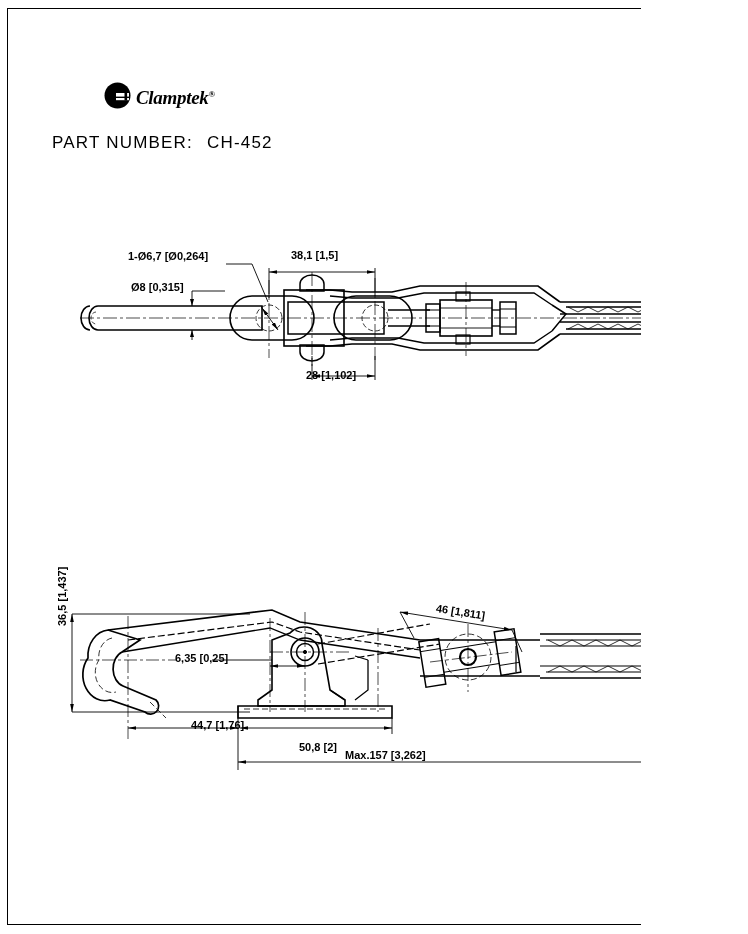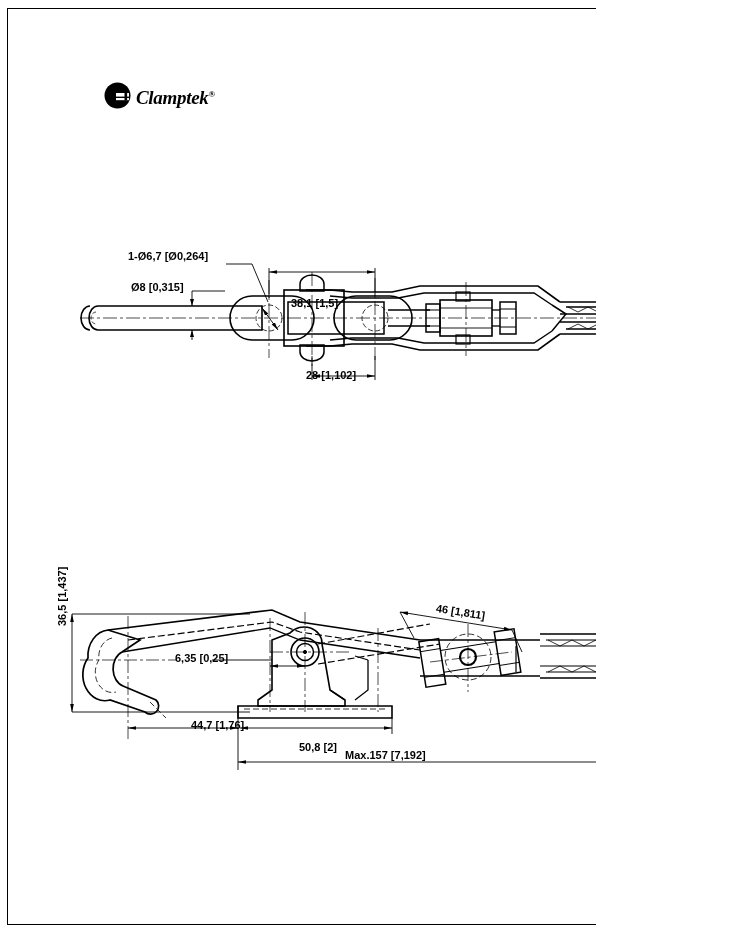--- a/index.html
+++ b/index.html
@@ -9,20 +9,21 @@
   }
   body {
     font-family: "Liberation Sans", sans-serif;
   }
   #sheet {
     position: relative;
     width: 596px;
     height: 934px;
     background: #ffffff;
     overflow: hidden;
+    padding-left: 45px;
   }
   #border-frame {
     position: absolute;
     left: 7px;
     top: 8px;
     width: 719px;
     height: 917px;
     border: 1.5px solid #000000;
     box-sizing: border-box;
   }
@@ -94,20 +95,23 @@
       <svg width="27" height="27" viewBox="0 0 27 27">
         <circle cx="13.5" cy="13.5" r="13" fill="#000"></circle>
         <rect x="12" y="11" width="13" height="3.6" fill="#fff"></rect>
         <rect x="12" y="16" width="13" height="2.2" fill="#fff"></rect>
         <rect x="20.5" y="11" width="2.6" height="7.5" fill="#000"></rect>
       </svg>
     </div>
     <div id="logo-text"><span>Clamptek</span><span id="logo-reg">®</span></div>
   </div>
 
+  <div id="part-number-row">
+    <span class="pn-label">PART NUMBER:</span><span>CH-452</span>
+  </div>
 
   <svg id="drawing-svg" width="748" height="934">
     <defs>
       <marker id="arrL" markerWidth="10" markerHeight="7" refX="9" refY="3.5" orient="auto">
         <polygon points="9,3.5 0,1.4 0,5.6" fill="#000"></polygon>
       </marker>
       <marker id="arrR" markerWidth="10" markerHeight="7" refX="1" refY="3.5" orient="auto">
         <polygon points="1,3.5 10,1.4 10,5.6" fill="#000"></polygon>
       </marker>
       <marker id="arrDot" markerWidth="9" markerHeight="7" refX="8" refY="3.5" orient="auto">
@@ -278,23 +282,23 @@
       <line x1="688" y1="680" x2="688" y2="768"></line>
 
       <line x1="400" y1="612" x2="512" y2="630" marker-start="url(#arrR)" marker-end="url(#arrL)"></line>
       <line x1="400" y1="612" x2="414" y2="638"></line>
       <line x1="512" y1="630" x2="522" y2="652"></line>
     </g>
   </svg>
 
   <div class="dim-text" style="left:128px; top:250px;">1-Ø6,7 [Ø0,264]</div>
   <div class="dim-text" style="left:131px; top:281px;">Ø8 [0,315]</div>
-  <div class="dim-text" style="left:291px; top:249px;margin-top:48px;">38,1 [1,5]</div>
+  <div class="dim-text" style="left:291px; top:249px;">38,1 [1,5]</div>
   <div class="dim-text" style="left:306px; top:369px;text-align:center;">28 [1,102]</div>
 
   <div class="dim-text" style="left:56px; top:626px; transform:rotate(-90deg); transform-origin:left top; white-space:nowrap;">36,5 [1,437]</div>
   <div class="dim-text" style="left:175px; top:652px;text-align:center;">6,35 [0,25]</div>
   <div class="dim-text" style="left:155px; top:719px;margin-left:36px;">44,7 [1,76]</div>
   <div class="dim-text" style="left:299px; top:741px;">50,8 [2]</div>
   <div class="dim-text" style="left:437px; top:602px; transform:rotate(9deg); transform-origin:left top;">46 [1,811]</div>
-  <div class="dim-text" style="left:345px; top:749px;">Max.157 [7,192]</div>
+  <div class="dim-text" style="left:345px; top:749px;">Max.157 [3,262]</div>
 
 </div>
 
 </body></html>

